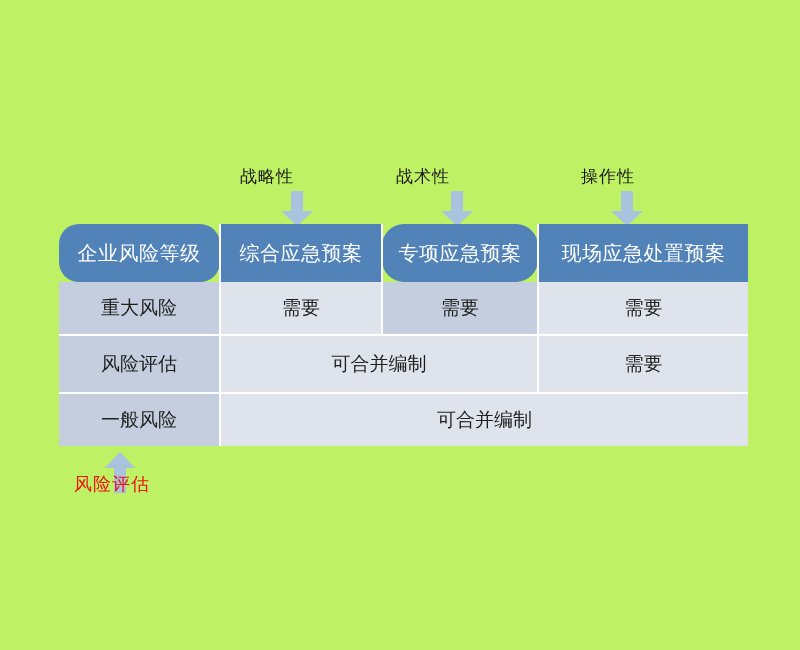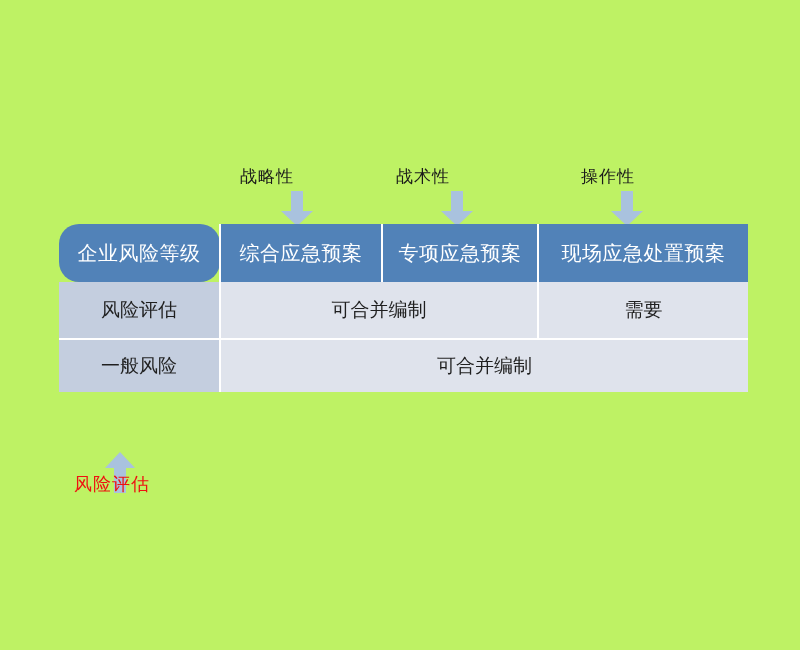--- a/index.html
+++ b/index.html
@@ -117,25 +117,31 @@
 
   <svg class="arrow-down" style="left:610px; top:191px;" width="34" height="36" viewBox="0 0 34 36">
     <polygon points="11,0 23,0 23,20 33,20 17,35 1,20 11,20" fill="#a9c2de"></polygon>
   </svg>
 
   <table id="risk-table">
     <thead>
       <tr>
         <th class="hdr" style="width:160px;border-radius:20px;">企业风险等级</th>
         <th class="hdr" style="width:160px;">综合应急预案</th>
-        <th class="hdr" style="width:154px;">专项应急预案</th>
+        <th class="hdr" style="width:154px;border-radius:22px;">专项应急预案</th>
         <th class="hdr last" style="width:209px;">现场应急处置预案</th>
       </tr>
     </thead>
     <tbody>
+      <tr class="r1">
+        <td class="rowlabel">重大风险</td>
+        <td class="cell">需要</td>
+        <td class="cell hl">需要</td>
+        <td class="cell last">需要</td>
+      </tr>
       <tr class="r2">
         <td class="rowlabel">风险评估</td>
         <td class="cell" colspan="2">可合并编制</td>
         <td class="cell last">需要</td>
       </tr>
       <tr class="r3 lastrow">
         <td class="rowlabel">一般风险</td>
         <td class="cell last" colspan="3">可合并编制</td>
       </tr>
     </tbody>

